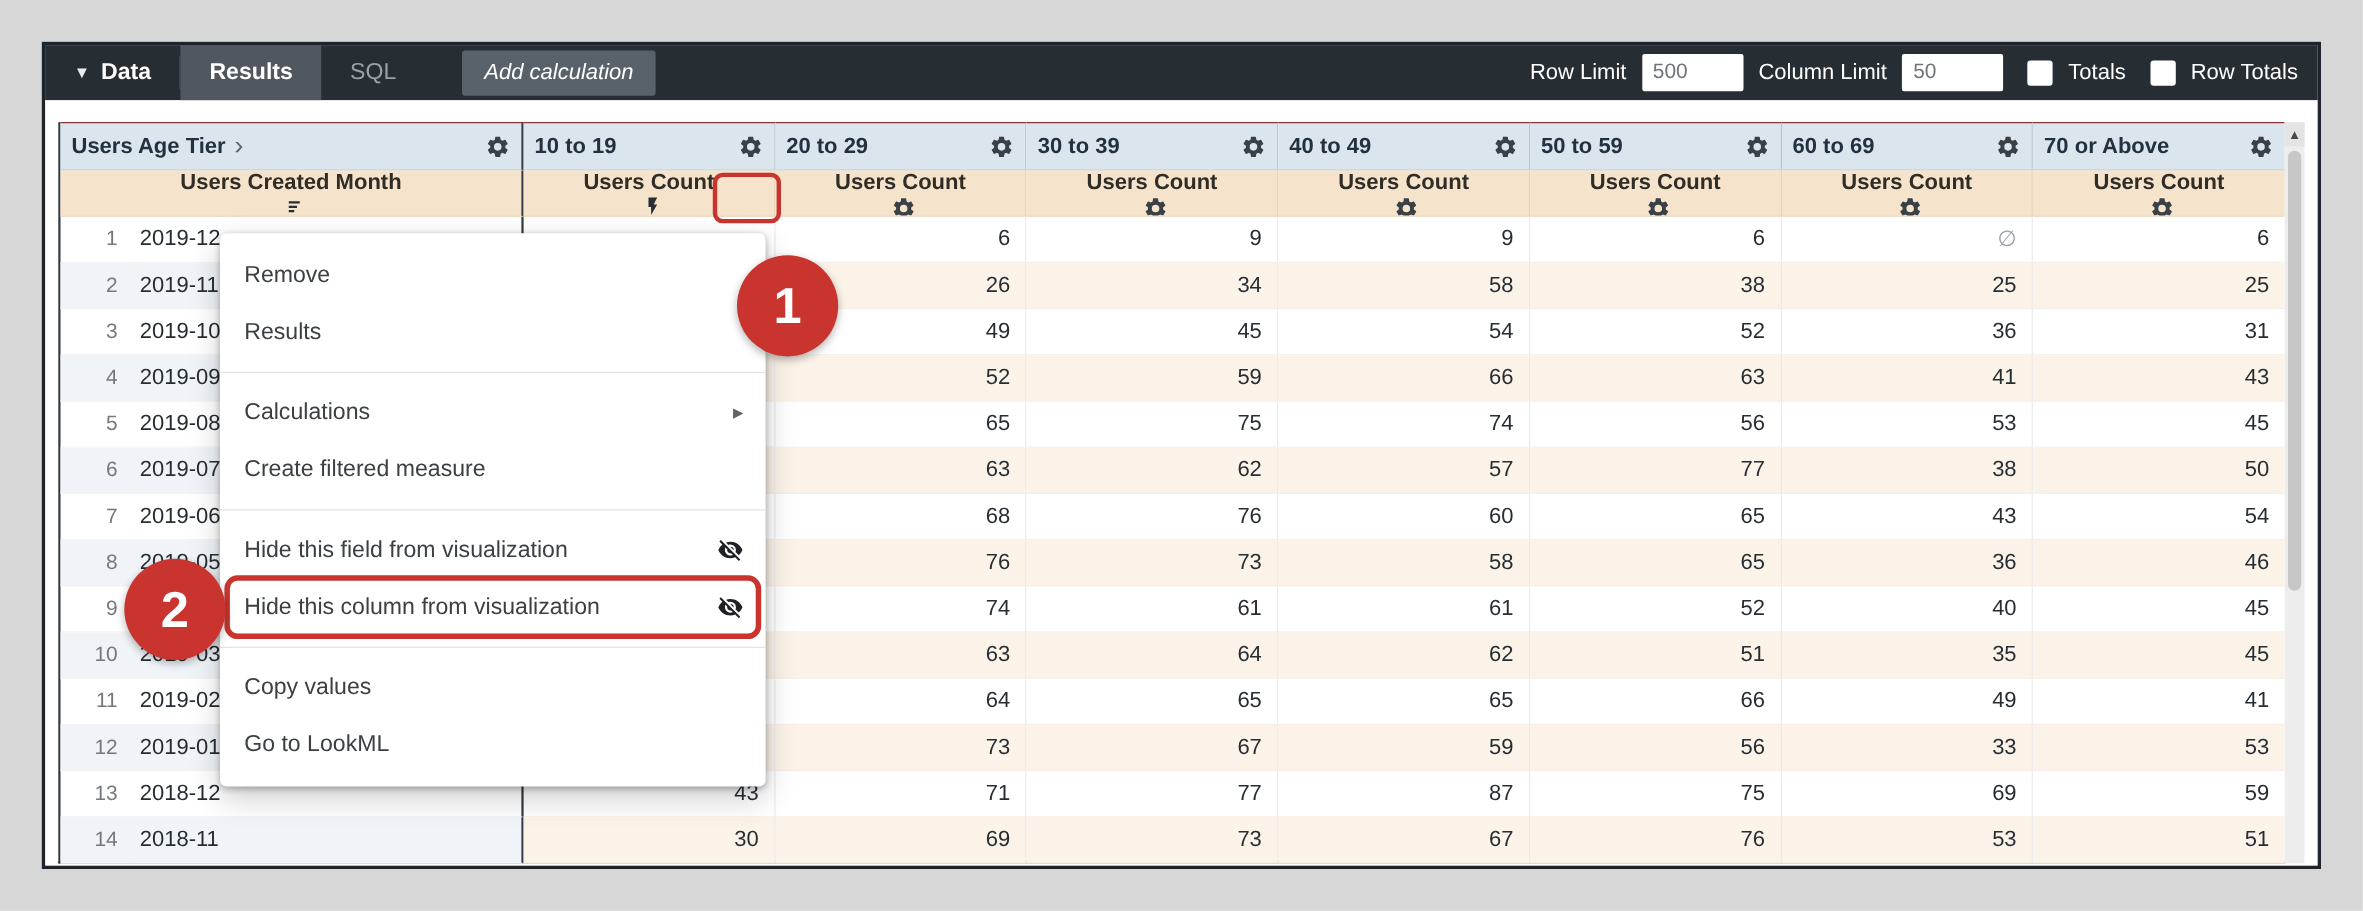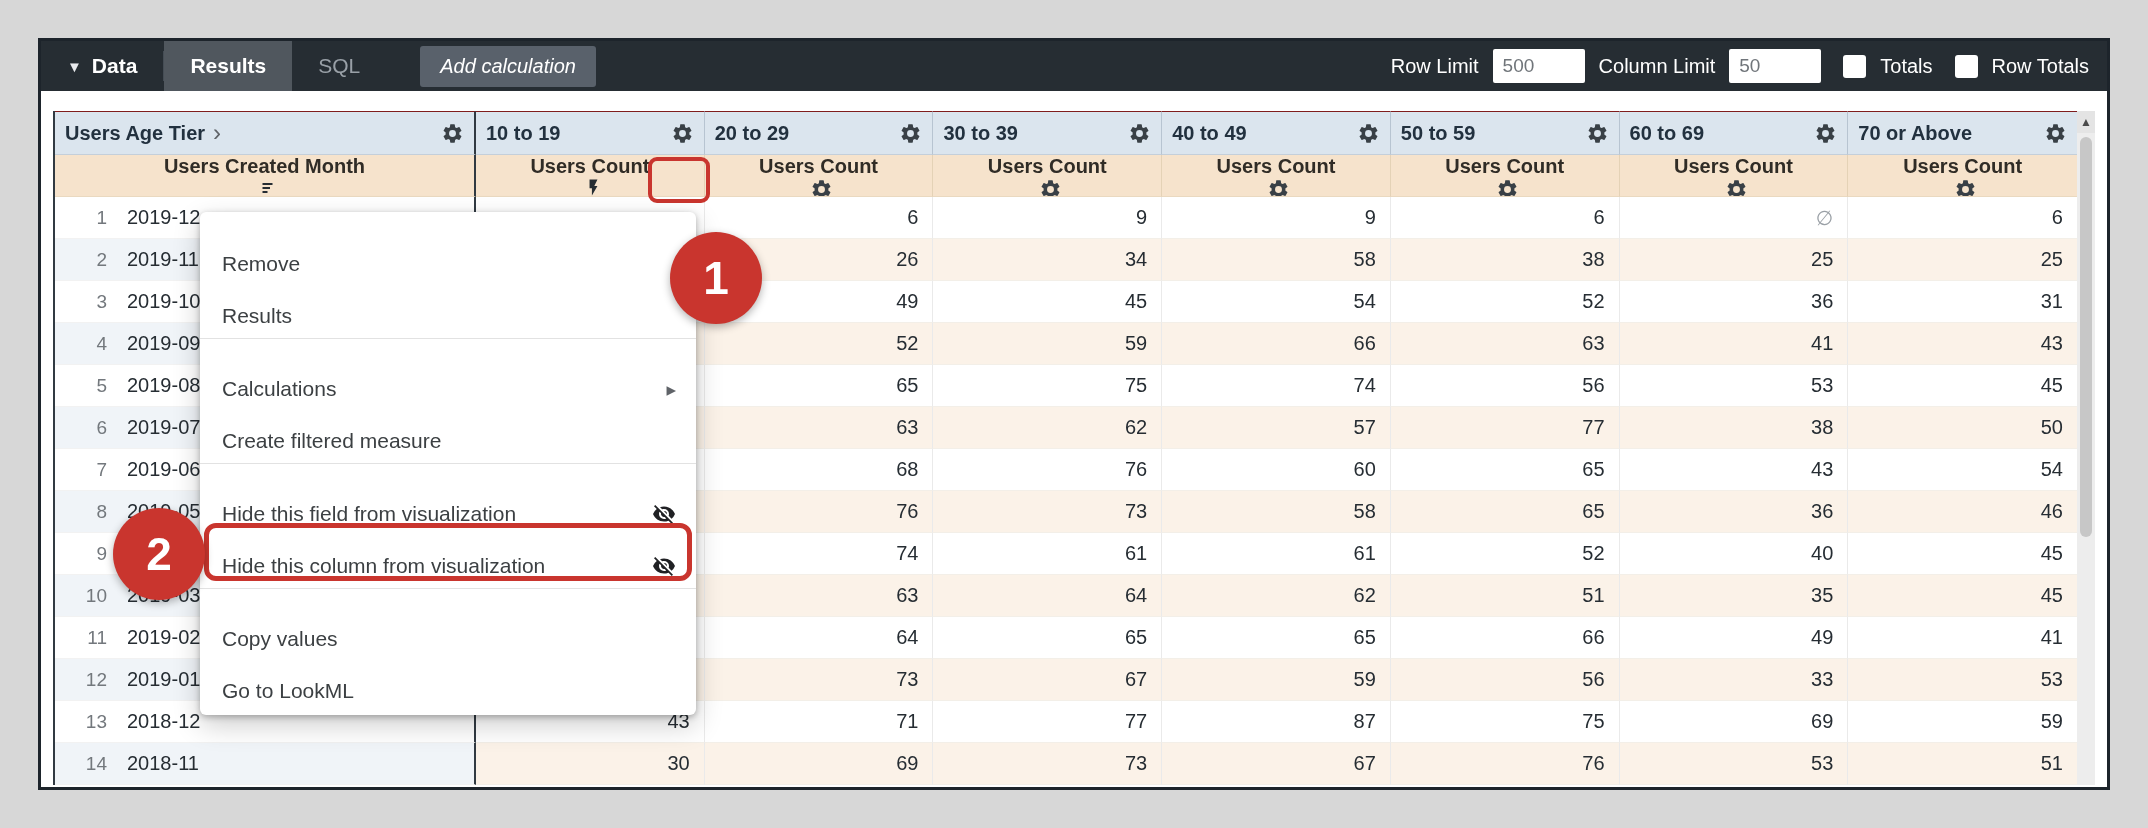--- a/index.html
+++ b/index.html
@@ -63,21 +63,21 @@
   .vscroll { position:absolute; right:0; top:0; width:18px; height:674px; background:#ededed; }
   .scroll-up { height:22px; display:flex; align-items:center; justify-content:center;
                font-size:12px; color:#4a4a4a; background:#e4e4e4; }
   .scroll-thumb { position:absolute; left:3px; top:26px; width:12px; height:400px;
                   background:#c7c7c7; border-radius:6px; }
 
   
   .menu { position:absolute; left:200px; top:212px; width:496px; background:#fff; z-index:50;
           border-radius:6px; padding:12px 0;
           box-shadow:0 2px 6px rgba(0,0,0,.28), 0 10px 28px rgba(0,0,0,.20); }
-  .menu-item { height:52px; display:flex; align-items:flex-end; padding:0 20px 0 22px;
+  .menu-item { height:52px; display:flex; align-items:center; padding:0 20px 0 22px;
                font-size:21px; color:#3c4043; }
   .menu-sep { height:1px; background:#e2e2e2; margin:10px 0; }
   .submenu-arrow { margin-left:auto; color:#5f6368; font-size:19px; }
   .eye { margin-left:auto; display:flex; align-items:center; }
 
   
   .gear-box { position:absolute; left:648px; top:157px; width:62px; height:46px;
               border:4px solid #c9352e; border-radius:9px; z-index:40; }
   .item-box { position:absolute; left:204px; top:523px; width:488px; height:58px;
               border:5px solid #c9352e; border-radius:12px; z-index:60; }

